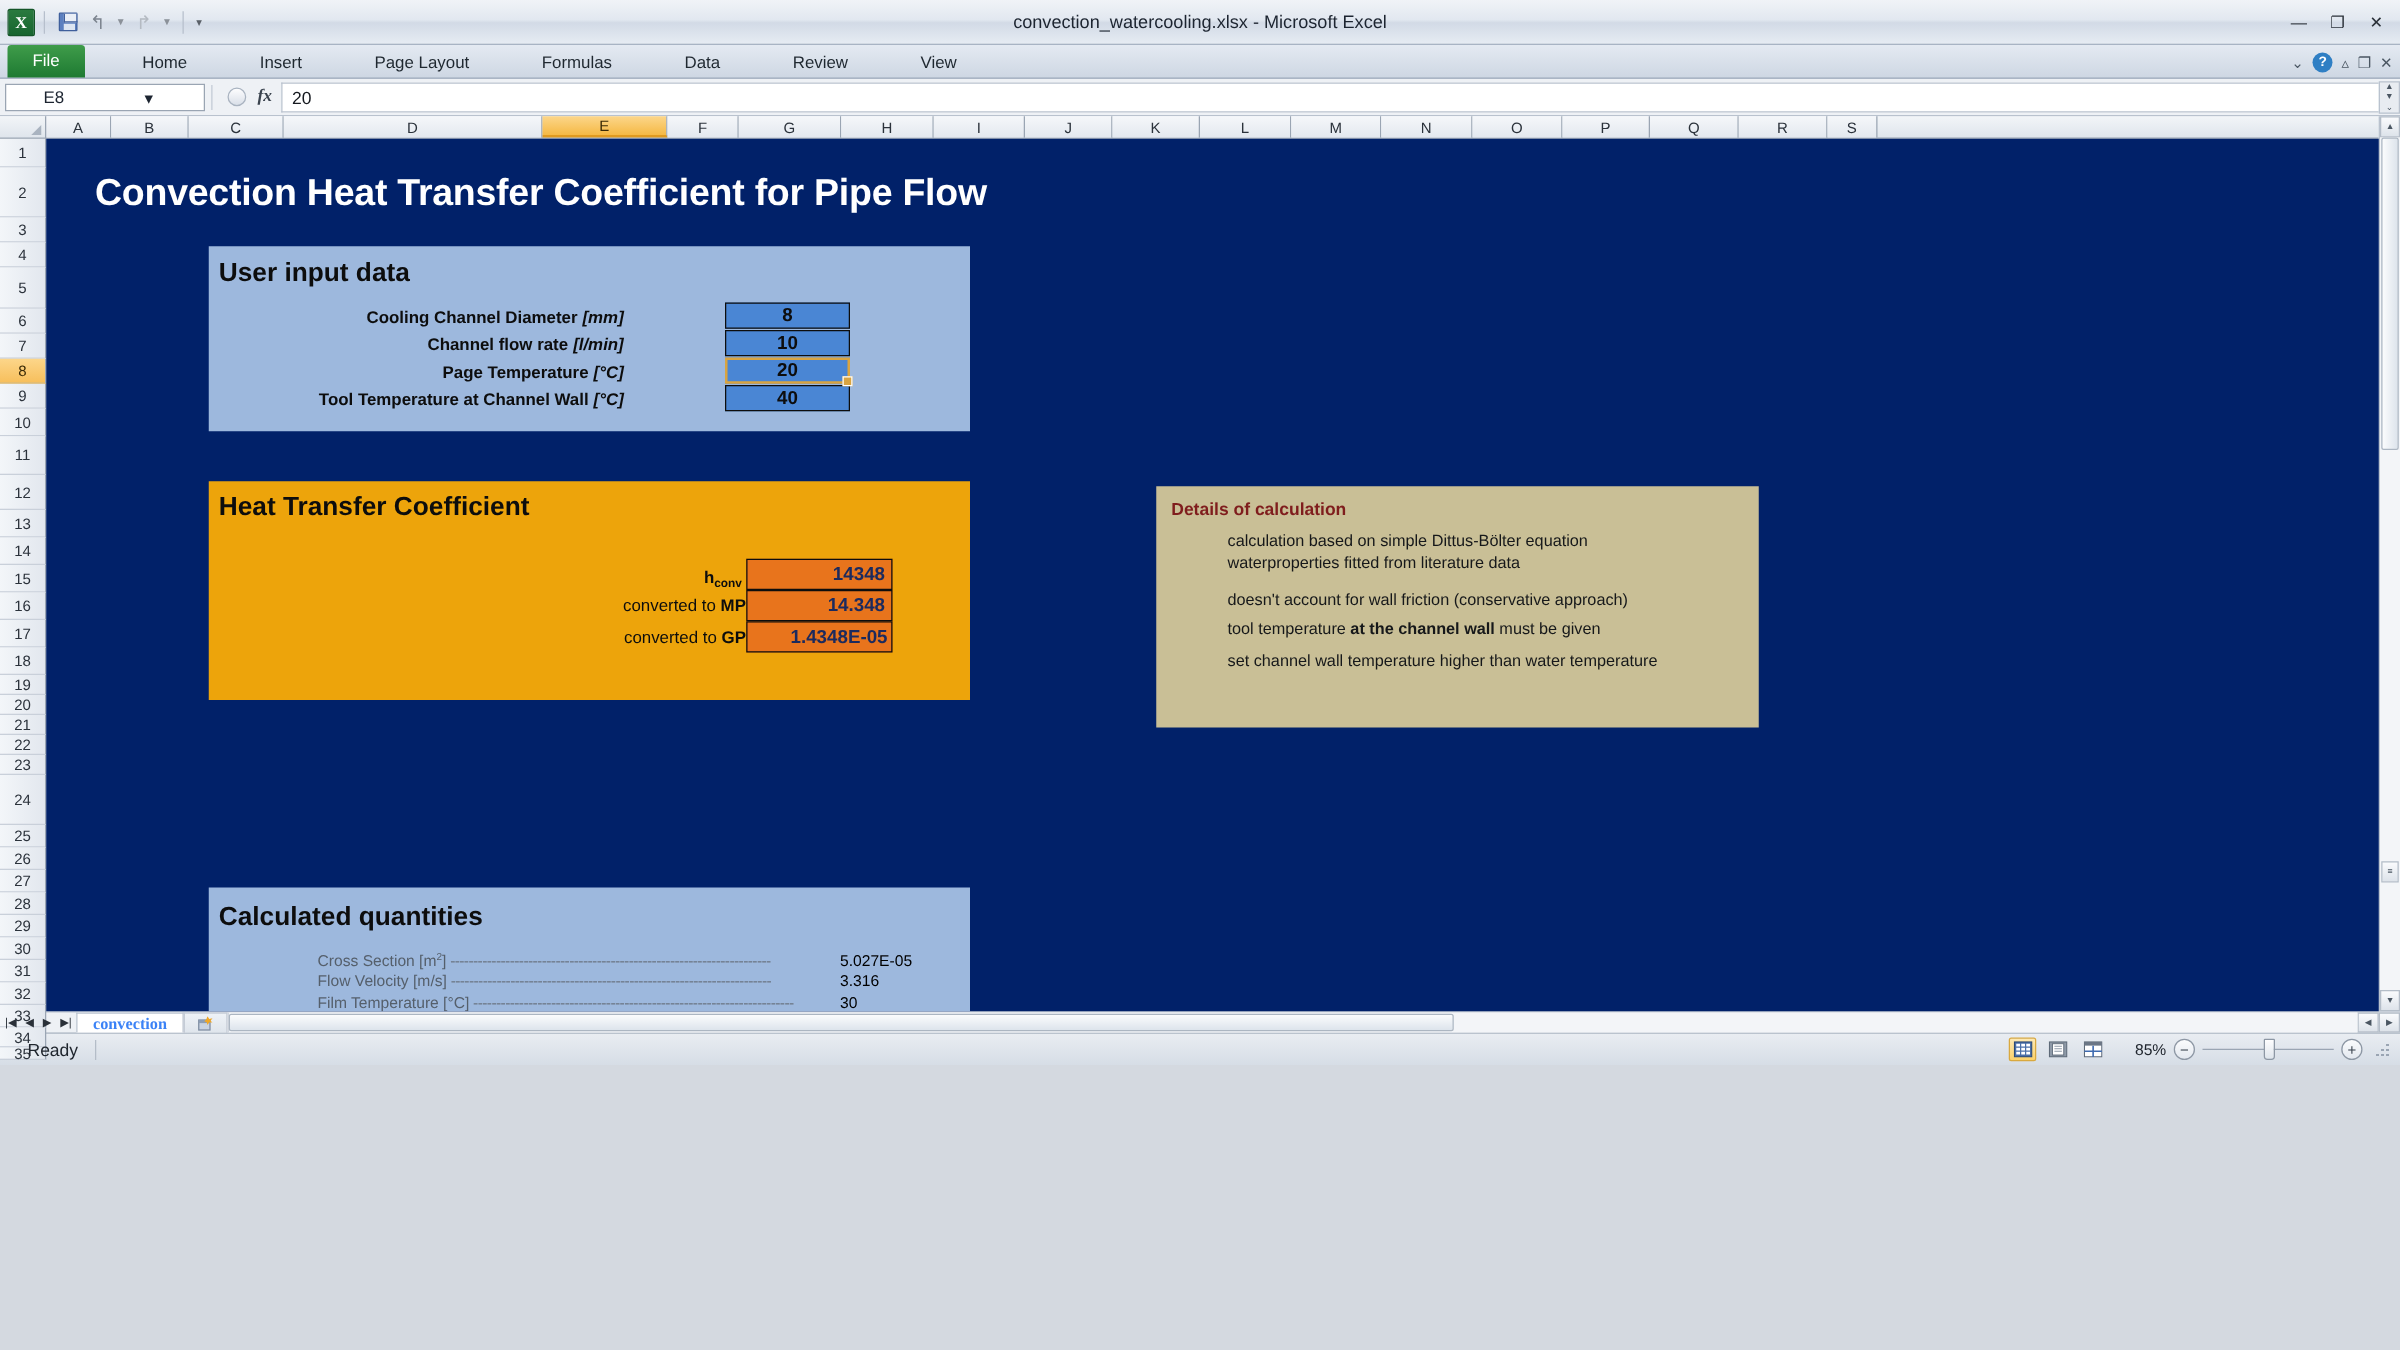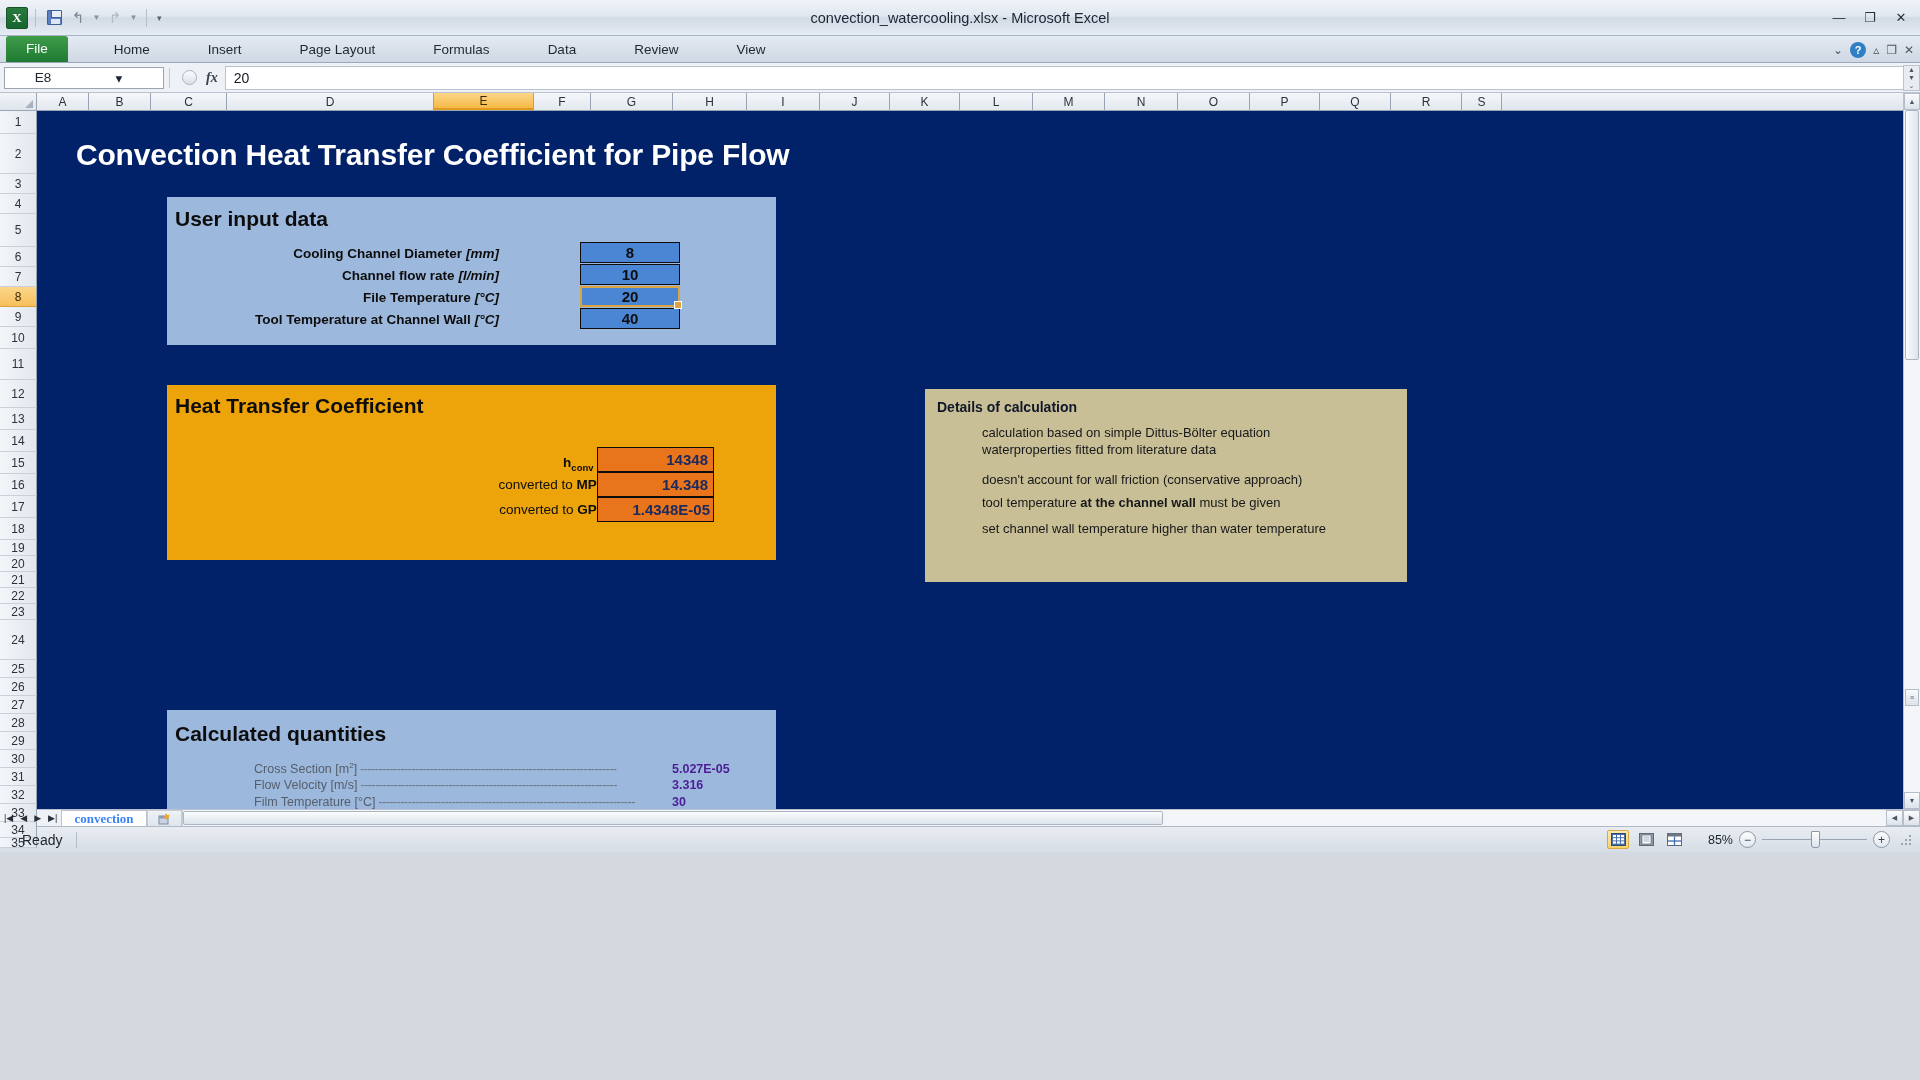--- a/index.html
+++ b/index.html
@@ -248,39 +248,39 @@
     position: absolute;
     background: #e8741c;
     border: 1px solid #0d0d0d;
     display: flex; align-items: center; justify-content: flex-end;
     padding-right: 5px;
     font-size: 15px; font-weight: bold; color: #1b2a5e;
   }
 
   .det-title {
     position: absolute; left: 12px; top: 10px;
-    font-size: 14px; font-weight: bold; color: #0f172a;
+    font-size: 14px; font-weight: bold; color: #7f1d1d;
   }
   .det-line {
     position: absolute; left: 57px;
     font-size: 13px; color: #16181a; white-space: nowrap;
   }
   .det-line b { font-weight: bold; }
 
   .calc-row {
     position: absolute; display: flex; align-items: baseline;
     font-size: 12.5px; white-space: nowrap;
   }
   .calc-label { color: #555f6b; }
   .calc-label sup { font-size: 8px; vertical-align: super; }
   .calc-dots {
     color: #6b7582; letter-spacing: -0.5px; overflow: hidden;
     padding: 0 3px;
   }
-  .calc-val { color: #4c1d95; font-weight: bold; font-size: 12.5px; }
+  .calc-val { color: #000000; font-weight: normal; font-size: 12.5px; }
 
   
   .vscroll {
     width: 17px; background: #eef1f5;
     border-left: 1px solid #b9c2ce;
     display: flex; flex-direction: column; flex-shrink: 0;
   }
   .vs-btn {
     height: 17px; background: linear-gradient(to bottom,#fafbfd,#dde3ea);
     border: 1px solid #b4bdc8; font-size: 7px; color: #4a5662;
@@ -524,21 +524,21 @@
               <span>Cooling Channel Diameter</span>
               <i>[mm]</i>
             </div>
             <div class="in-cell" style="left: 413px; top: 45px; width: 100px; height: 21px;">8</div>
             <div class="in-row" style="right: 277px; top: 68px; height: 20px;">
               <span>Channel flow rate</span>
               <i>[l/min]</i>
             </div>
             <div class="in-cell" style="left: 413px; top: 67px; width: 100px; height: 21px;">10</div>
             <div class="in-row" style="right: 277px; top: 90px; height: 20px;">
-              <span>File Temperature</span>
+              <span>Page Temperature</span>
               <i>[°C]</i>
             </div>
             <div class="in-cell selected" style="left: 413px; top: 89px; width: 100px; height: 21px;">20</div>
             <div class="in-row" style="right: 277px; top: 112px; height: 20px;">
               <span>Tool Temperature at Channel Wall</span>
               <i>[°C]</i>
             </div>
             <div class="in-cell" style="left: 413px; top: 111px; width: 100px; height: 21px;">40</div>
           </div>
       </div>

